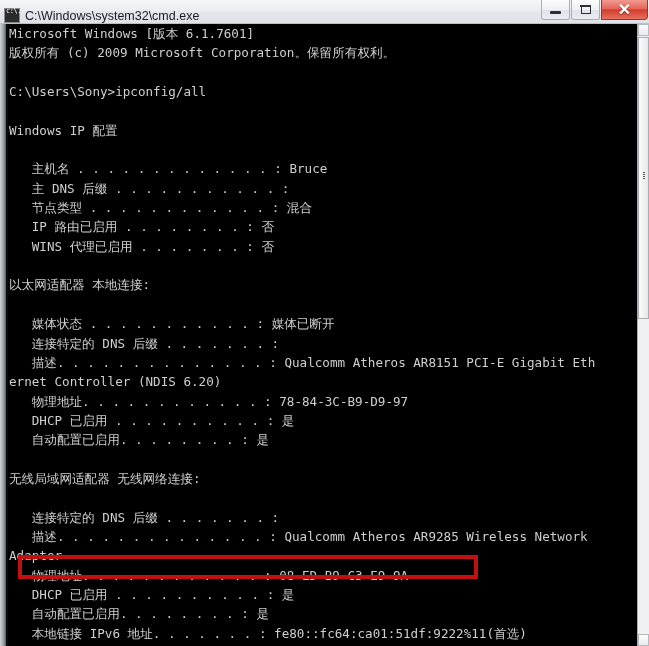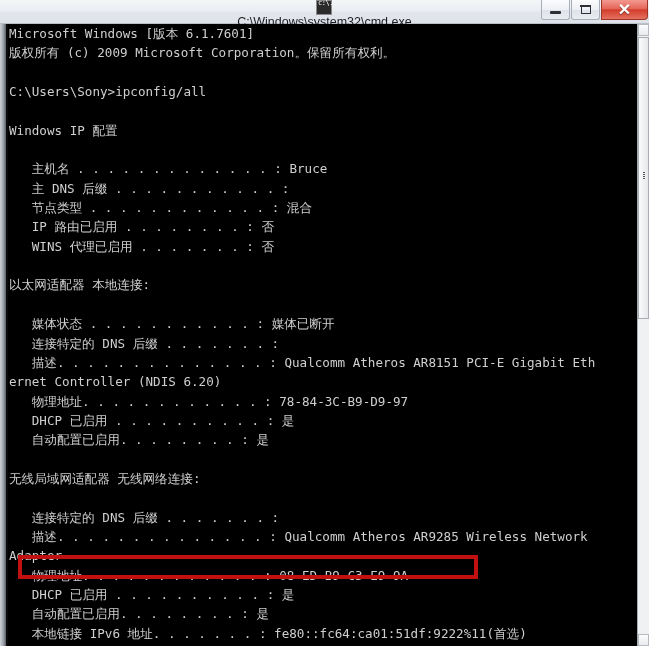--- a/index.html
+++ b/index.html
@@ -15,21 +15,21 @@
     background: linear-gradient(#e8eaee, #dfe2e8);
     overflow: hidden;
   }
 
   
   .titlebar {
     position: absolute; left: 0; top: 0;
     width: 649px; height: 24px;
     background: linear-gradient(to bottom, #f4f6f8 0%, #eaedf2 45%, #e2e6ec 55%, #dfe3e9 100%);
     border-bottom: 1px solid #b9bfc8;
-    display: flex; align-items: center; flex-direction: column;
+    display: flex; align-items: flex-end;
   }
   .tb-icon {
     width: 16px; height: 15px; margin-left: 4px; margin-right: 5px;
     background: #2b2b2b;
     border: 1px solid #8a8a8a;
     position: relative; flex: none;
   }
   .tb-icon::before {
     content: "c:\\."; position: absolute; left: 1px; top: -2px;
     font-family: "DejaVu Sans Mono", monospace;

